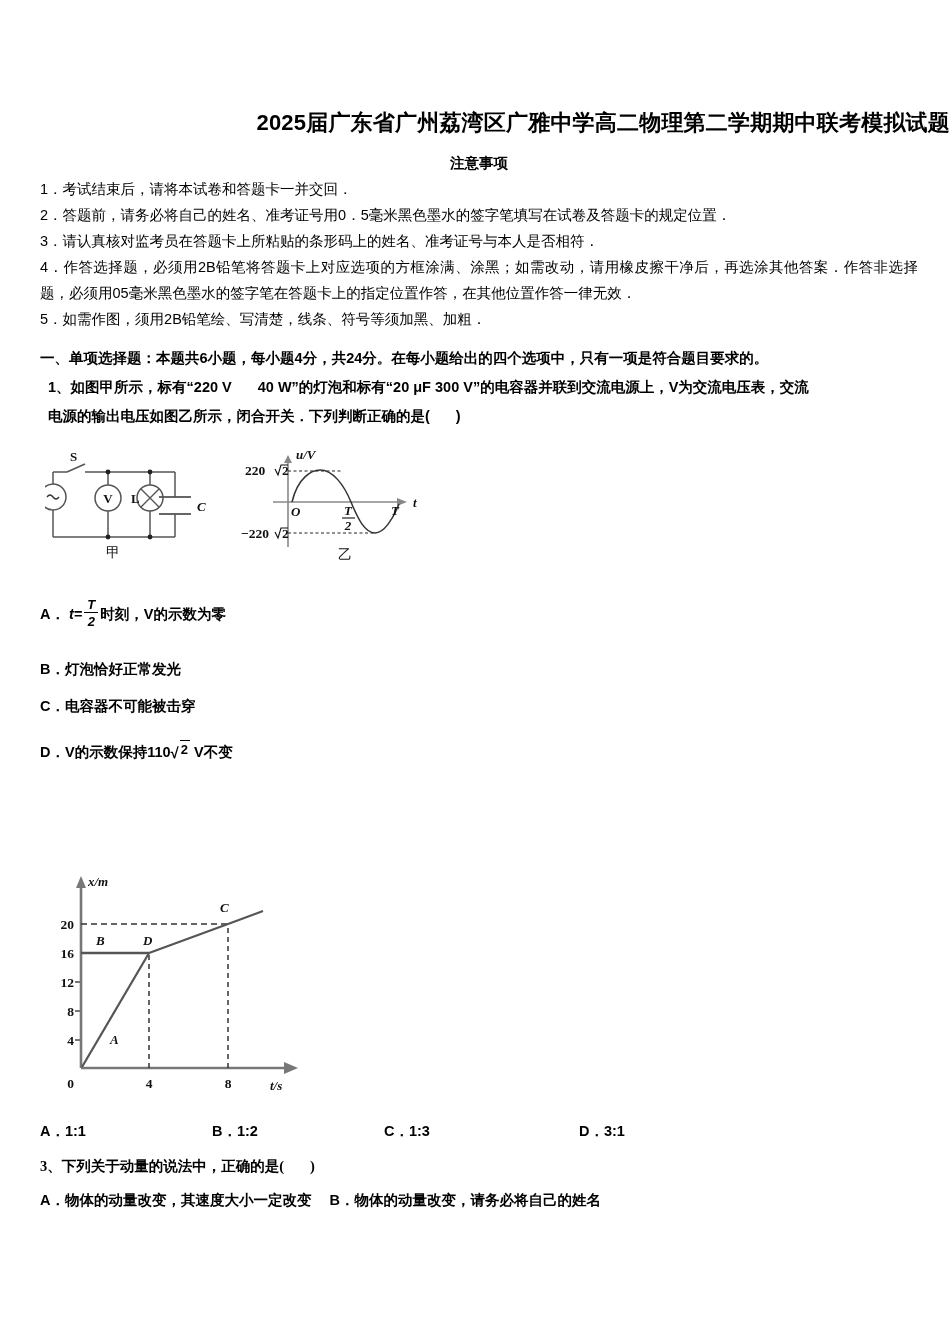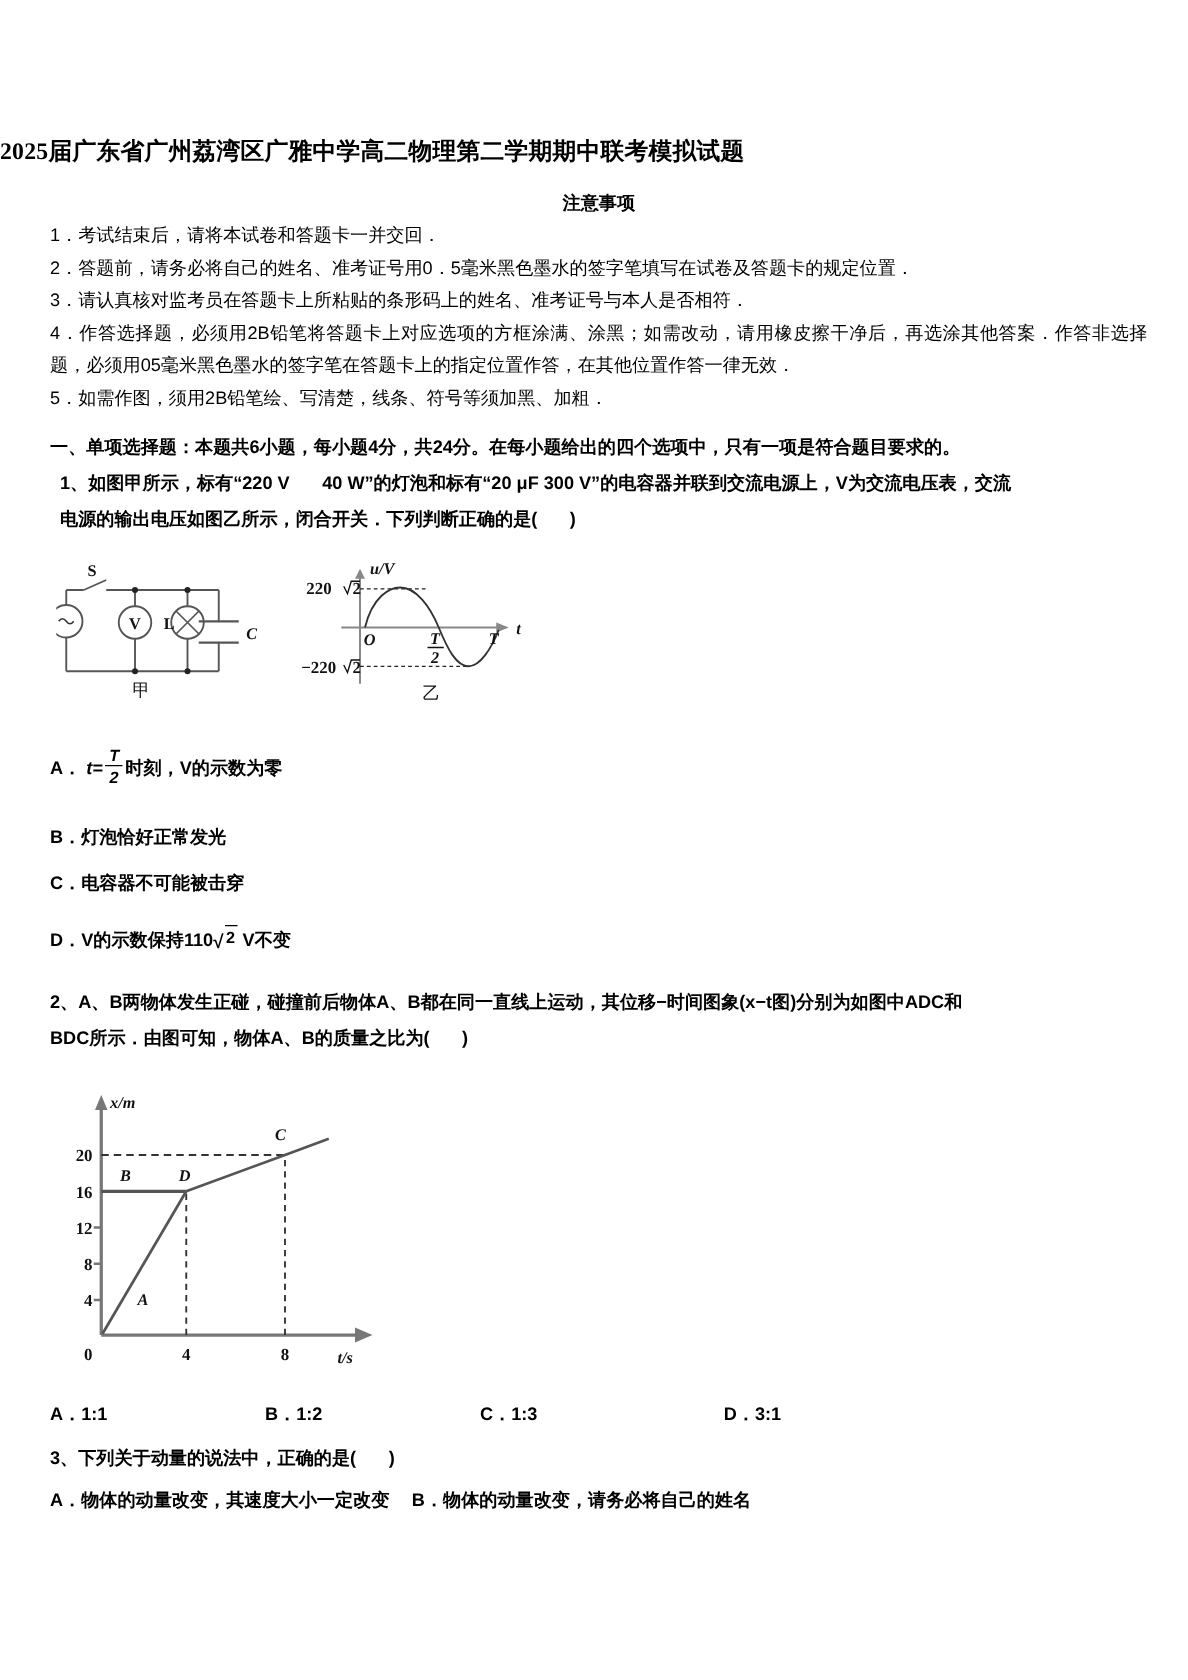--- a/index.html
+++ b/index.html
@@ -19,25 +19,25 @@
     position: absolute;
     left: 0; top: 0;
     width: 950px;
     height: 1344px;
     padding: 0;
   }
   .doc-title {
     position: absolute;
     left: 0; top: 108px;
     width: 950px;
-    text-align: left;
-    font-size: 19px;
+    text-align: right;
+    font-size: 22px;
     font-weight: bold;
     letter-spacing: 0.2px;
-    font-family: Liberation Serif, serif;
+    font-family: Liberation Sans, sans-serif;
   }
   .notice-block {
     position: absolute;
     left: 40px;
     top: 150px;
     width: 878px;
   }
   .notice-head {
     font-size: 14.5px;
     font-weight: bold;
@@ -149,21 +149,21 @@
   .q2-opt-a { width: 172px; }
   .q2-opt-b { width: 172px; }
   .q2-opt-c { width: 195px; }
   .q3-stem {
     position: absolute;
     left: 40px;
     top: 1157px;
     width: 878px;
     font-size: 14.5px;
     font-weight: bold;
-    font-family: Liberation Sans, sans-serif;
+    font-family: Liberation Serif, serif;
   }
   .q3-options {
     position: absolute;
     left: 40px;
     top: 1191px;
     width: 878px;
     font-size: 14.5px;
     font-weight: bold;
     font-family: "Liberation Sans", "DejaVu Sans", sans-serif;
   }
@@ -302,25 +302,20 @@
   <div class="opt opt-a">
     <span>A．</span>
     <span style="font-style:italic">t=</span><span class="frac"><span class="num">T</span><span class="den">2</span></span><span>时刻，V的示数为零</span>
   </div>
   <div class="opt opt-b">B．灯泡恰好正常发光</div>
   <div class="opt opt-c">C．电容器不可能被击穿</div>
   <div class="opt opt-d">
     <span>D．V的示数保持110</span><span class="sqrt-sym">√</span><span class="sqrt2">2</span> <span>V不变</span>
   </div>
 
-  <div class="q2-stem">
-    <span>2、A、B两物体发生正碰，碰撞前后物体A、B都在同一直线上运动，其位移−时间图象(x−t图)分别为如图中ADC和</span>
-    <br>
-    <span>BDC所示．由图可知，物体A、B的质量之比为(</span><span style="display:inline-block;width:26px"></span><span>)</span>
-  </div>
 
   <div class="fig-row-2">
     <svg width="270" height="235" viewBox="0 0 270 235">
 
       <path d="M33,14 L33,200" stroke="#777" stroke-width="2.6"></path>
       <path d="M28,20 L33,8 L38,20 Z" fill="#777"></path>
       <path d="M33,200 L240,200" stroke="#777" stroke-width="2.6"></path>
       <path d="M236,194 L250,200 L236,206 Z" fill="#777"></path>
 
       <path d="M27,172 L33,172" stroke="#777" stroke-width="2"></path>

